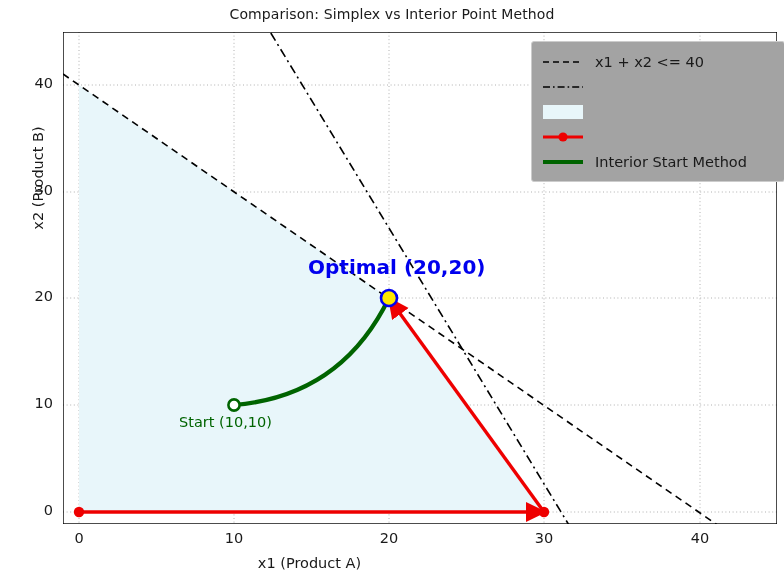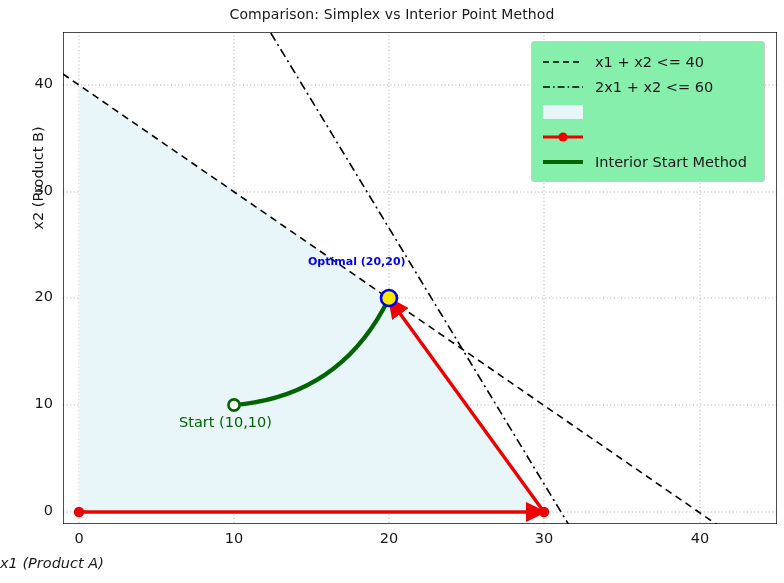--- a/index.html
+++ b/index.html
@@ -10,32 +10,32 @@
     position:absolute;left:0;top:6px;width:784px;text-align:center;
     font-size:14px;color:#1a1a1a;letter-spacing:0.1px;
   }
   #plot{position:absolute;left:63px;top:32px;width:714px;height:492px;}
   #ylabel{
     position:absolute;left:-42px;top:170px;width:160px;
     transform:rotate(-90deg);transform-origin:50% 50%;
     text-align:center;font-size:14.5px;color:#1a1a1a;
   }
   #xlabel{
-    position:absolute;left:0;top:555px;width:619px;
-    font-size:14.5px;color:#1a1a1a;font-style:italic;
+    position:absolute;left:0;top:555px;width:619px;text-align:center;
+    font-size:14.5px;color:#1a1a1a;
   }
   .xtick-label{position:absolute;font-size:14.5px;color:#1a1a1a;
     text-align:center;width:40px;transform:translateX(-20px);}
   .ytick-label{position:absolute;font-size:14.5px;color:#1a1a1a;
     text-align:right;width:40px;transform:translateY(-10px);}
   
   #legend{
     position:absolute;left:531px;top:41px;
-    background:#86efac;border:1px solid #cccccc;border-radius:3px;
-    padding:7px 9px 7px 8px;box-sizing:border-box;width:234px;
+    background:#a3a3a3;border:1px solid #cccccc;border-radius:3px;
+    padding:7px 9px 7px 8px;box-sizing:border-box;width:254px;
     box-shadow:0 0 0 0 rgba(0,0,0,0);
   }
   .leg-row{display:flex;align-items:center;height:25px;}
   .leg-key{width:46px;height:18px;position:relative;flex:0 0 46px;margin-right:9px;}
   .leg-txt{font-size:14.5px;color:#1a1a1a;white-space:nowrap;line-height:18px;}
   .leg-swatch{position:absolute;left:3px;top:2px;width:40px;height:14px;}
   svg{display:block;}
   .anno{position:absolute;white-space:nowrap;}
 </style>
 </head>
@@ -117,21 +117,21 @@
         <line x1="481" y1="492" x2="481" y2="497"></line>
         <line x1="637" y1="492" x2="637" y2="497"></line>
         <line x1="0" y1="480" x2="-5" y2="480"></line>
         <line x1="0" y1="373" x2="-5" y2="373"></line>
         <line x1="0" y1="266" x2="-5" y2="266"></line>
         <line x1="0" y1="160" x2="-5" y2="160"></line>
         <line x1="0" y1="53" x2="-5" y2="53"></line>
       </g>
     </svg>
 
-    <div class="anno" style="left:245px;top:223px;color:#0000ee;font-size:11px;font-weight:bold;">Optimal (20,20)</div>
+    <div class="anno" style="left:245px;top:223px;color:#0000ee;font-size:20px;font-weight:bold;">Optimal (20,20)</div>
 
     <div class="anno" style="left:116px;top:382px;color:#006400;font-size:14.5px;">Start (10,10)</div>
   </div>
 
   <div id="legend">
 
     <div class="leg-row">
       <span class="leg-key">
         <svg class="leg-swatch" width="40" height="14" viewBox="0 0 40 14">
           <line x1="0" y1="7" x2="40" y2="7" stroke="#000000" stroke-width="1.6" stroke-dasharray="6,4"></line>
@@ -139,21 +139,20 @@
       </span>
       <span class="leg-txt">x1 + x2 &lt;= 40</span>
     </div>
 
     <div class="leg-row">
       <span class="leg-key">
         <svg class="leg-swatch" width="40" height="14" viewBox="0 0 40 14">
           <line x1="0" y1="7" x2="40" y2="7" stroke="#000000" stroke-width="1.6" stroke-dasharray="7,3,1.6,3"></line>
         </svg>
       </span>
-      <span class="leg-txt">2x1 + x2 &lt;= 60</span>
     </div>
 
     <div class="leg-row">
       <span class="leg-key">
         <svg class="leg-swatch" width="40" height="14" viewBox="0 0 40 14">
           <rect x="0" y="0" width="40" height="14" fill="#e8f6fa"></rect>
         </svg>
       </span>
     </div>
 

